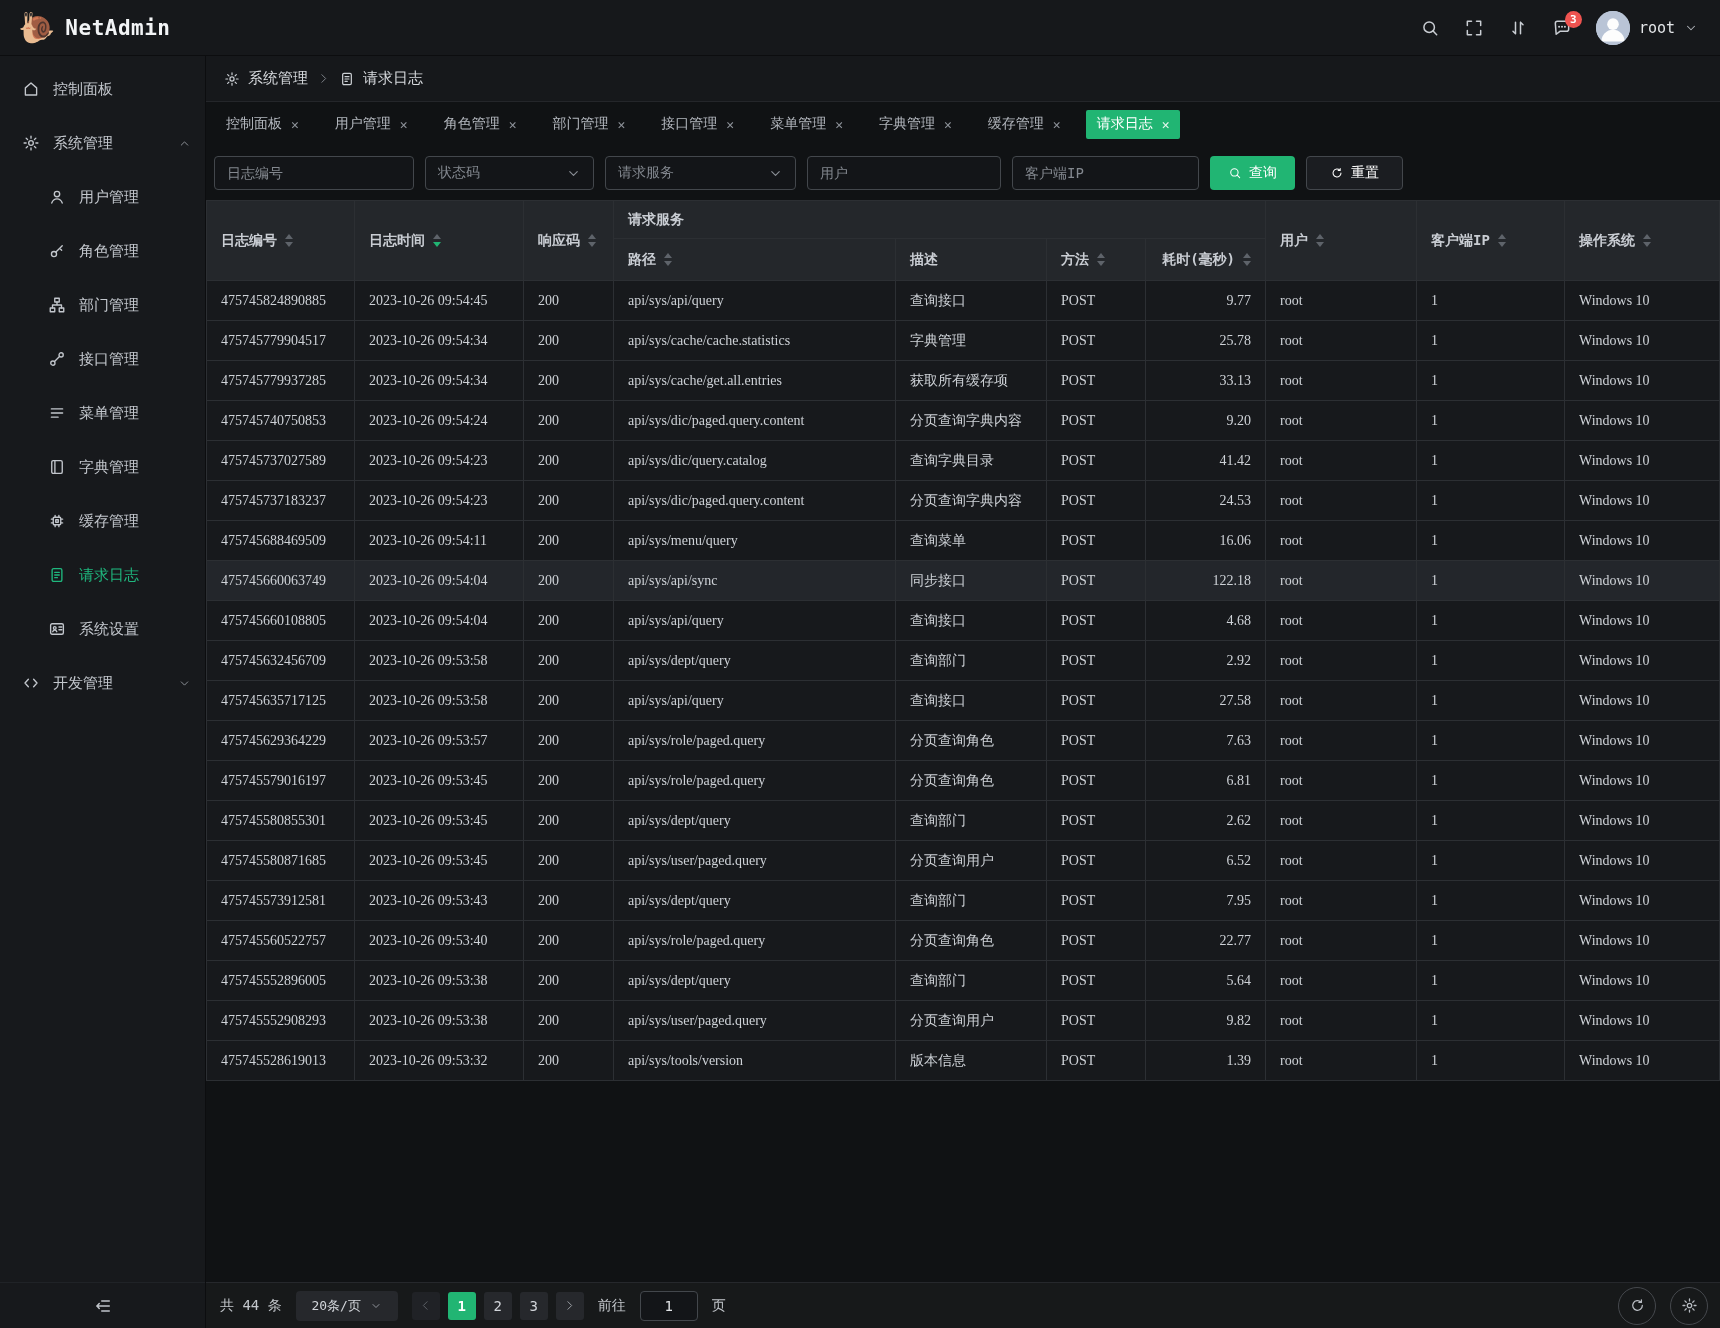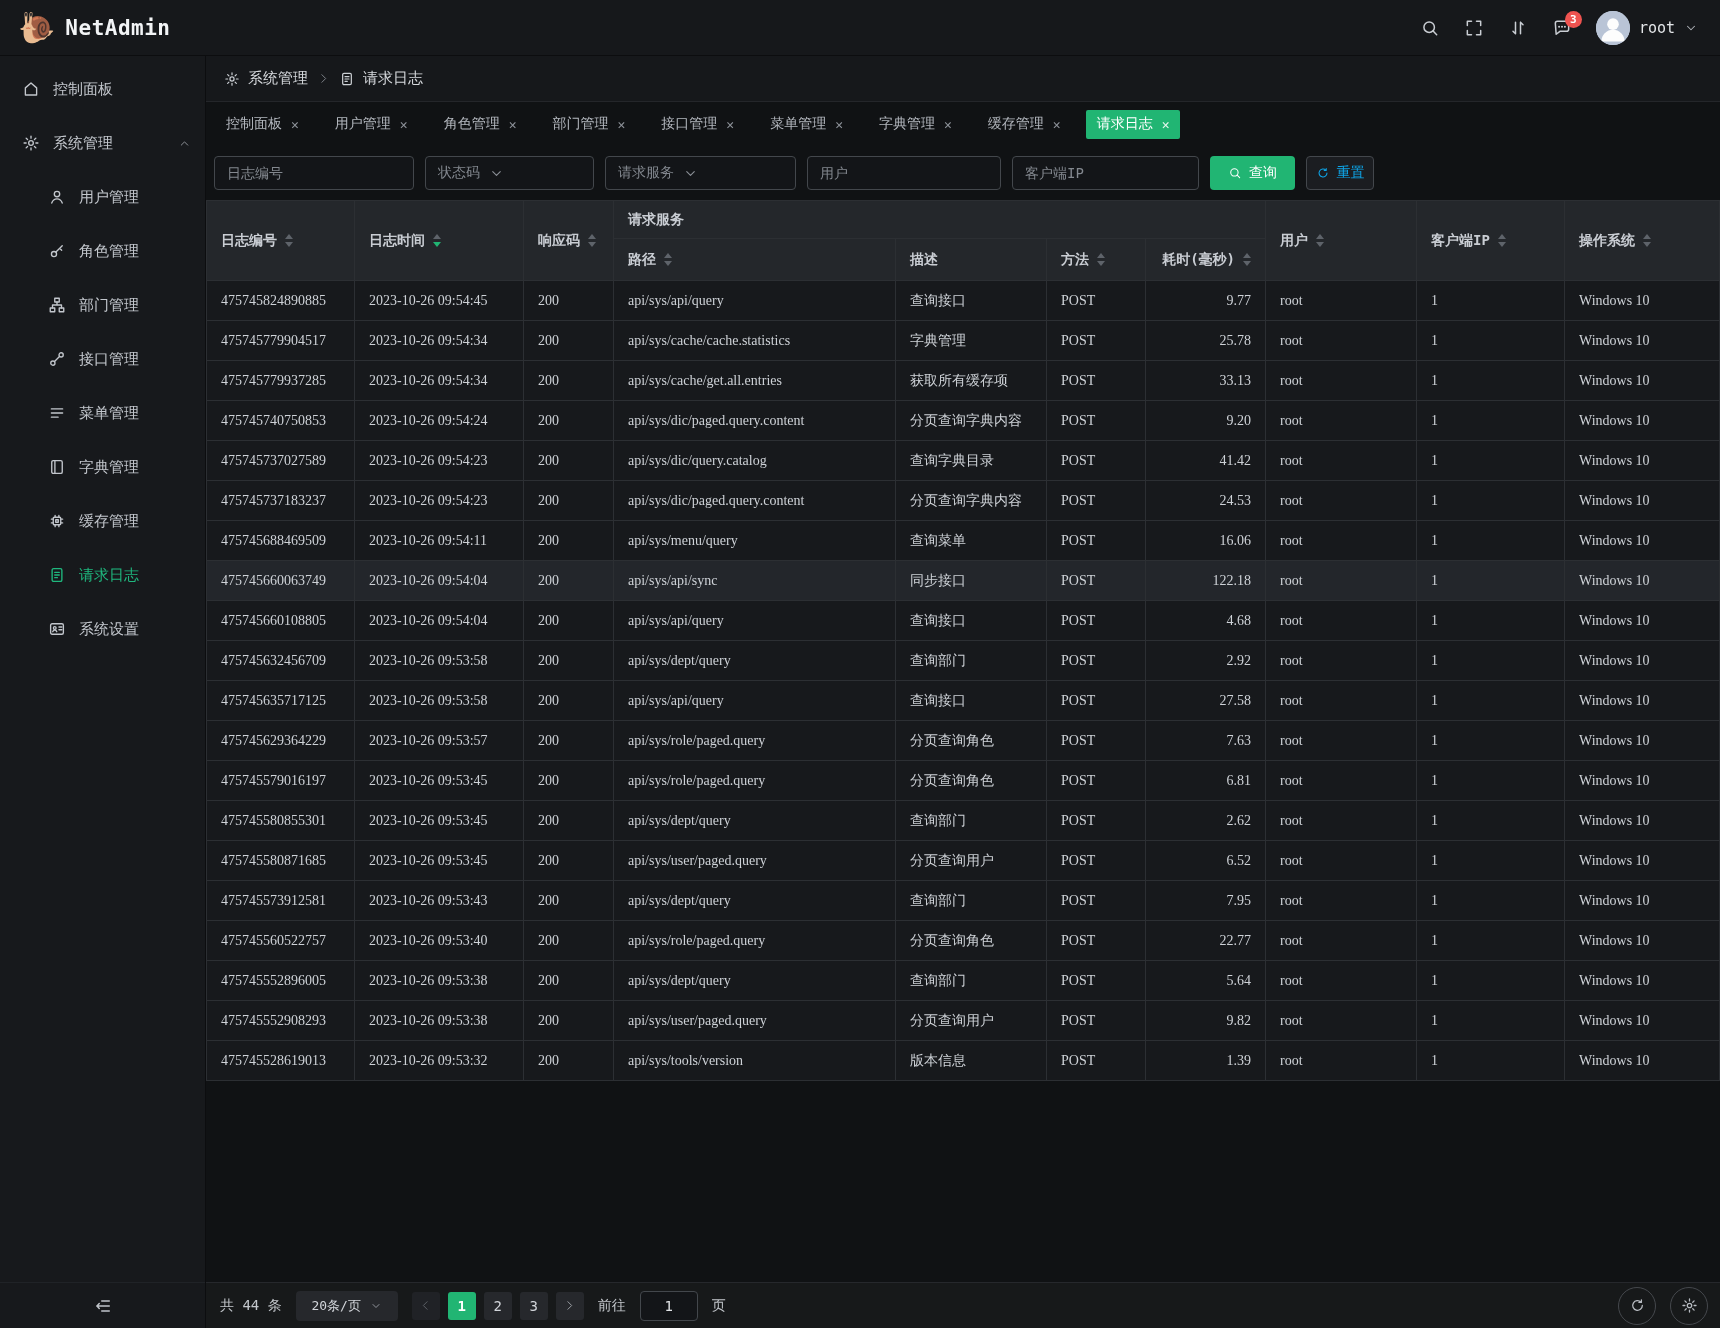--- a/index.html
+++ b/index.html
@@ -63,32 +63,32 @@
   .tab.active .x { color:#e8f7ef; }
 
   
   .filter-bar { height:54px; flex:none; display:flex; align-items:center; gap:11px; padding:0 8px; }
   .fbox { height:34px; border:1px solid #43474c; border-radius:4px; background:#131518;
     display:flex; align-items:center; padding:0 12px; gap:9px; color:#83888f; font-size:14px; cursor:text; }
   .fbox .ic { width:15px; height:15px; display:flex; color:#8a8f96; }
   .fbox .ic svg { width:15px; height:15px; }
   .fbox.date { width:273px; justify-content:space-between; }
   .fbox .mid { color:#c8ccd1; }
-  .fbox.sel { cursor:pointer; }
+  .fbox.sel { cursor:pointer; justify-content:space-between; }
   .fin { height:34px; border:1px solid #43474c; border-radius:4px; background:#131518;
     color:#d6d9dd; font-size:14px; padding:0 12px; outline:none;
     font-family:"DejaVu Sans Mono","DejaVu Sans",sans-serif; }
   .fin::placeholder { color:#83888f; }
   .btn { height:34px; border-radius:4px; display:flex; align-items:center; justify-content:center;
     gap:7px; font-size:14px; cursor:pointer; border:none;
     font-family:"DejaVu Sans Mono","DejaVu Sans",sans-serif; }
   .btn .ic { width:14px; height:14px; display:flex; }
   .btn .ic svg { width:14px; height:14px; }
   .btn-green { width:85px; background:#21b573; color:#fff; }
-  .btn-dark { width:68px; background:#1b1d21; border:1px solid #43474c; color:#0ea5e9; }
+  .btn-dark { width:97px; background:#1b1d21; border:1px solid #43474c; color:#ffffff; }
 
   
   .table-wrap { flex:none; }
   table { width:100%; border-collapse:collapse; table-layout:fixed; }
   th, td { border:1px solid #2c2f33; font-size:14px; overflow:hidden; white-space:nowrap; }
   thead th { background:#24272b; color:#c9cdd3; font-weight:bold; text-align:left;
     padding:0 14px; cursor:pointer; }
   thead tr.r1 th { height:38px; }
   thead tr.r2 th { height:42px; }
   tbody td { height:40px; background:#17191c; color:#ced2d7; padding:0 14px; }
@@ -285,20 +285,33 @@
           </div>
           <div class="side-item sub">
             <span class="ic ">
               <svg viewBox="0 0 24 24" fill="none" stroke="currentColor" stroke-width="1.8" stroke-linecap="round" stroke-linejoin="round">
                 <rect x="3.5" y="5" width="17" height="14" rx="2"></rect>
                 <circle cx="9" cy="10.7" r="1.8"></circle>
                 <path d="M6.3 15.6c.6-1.6 1.6-2.3 2.7-2.3s2.1.7 2.7 2.3M14.6 9.3h3.9M14.6 13h3.9"></path>
               </svg>
             </span>
             <span class="lbl">系统设置</span>
+          </div>
+          <div class="side-item">
+            <span class="ic ">
+              <svg viewBox="0 0 24 24" fill="none" stroke="currentColor" stroke-width="1.8" stroke-linecap="round" stroke-linejoin="round">
+                <path d="M8.5 7 4 12l4.5 5M15.5 7 20 12l-4.5 5"></path>
+              </svg>
+            </span>
+            <span class="lbl">开发管理</span>
+            <span class="ic chv">
+              <svg viewBox="0 0 24 24" fill="none" stroke="currentColor" stroke-width="1.8" stroke-linecap="round" stroke-linejoin="round">
+                <path d="M6 9l6 6 6-6"></path>
+              </svg>
+            </span>
           </div>
         </nav>
       <div class="side-foot">
         <span class="fold-btn">
             <span class="ic"><svg viewBox="0 0 24 24" fill="none" stroke="currentColor" stroke-width="1.8" stroke-linecap="round" stroke-linejoin="round">
                 <path d="M10.5 6h9M10.5 18h9M4.5 12h15M7.5 9 4.8 12l2.7 3"></path>
               </svg></span>
           </span>
       </div>
     </div>

